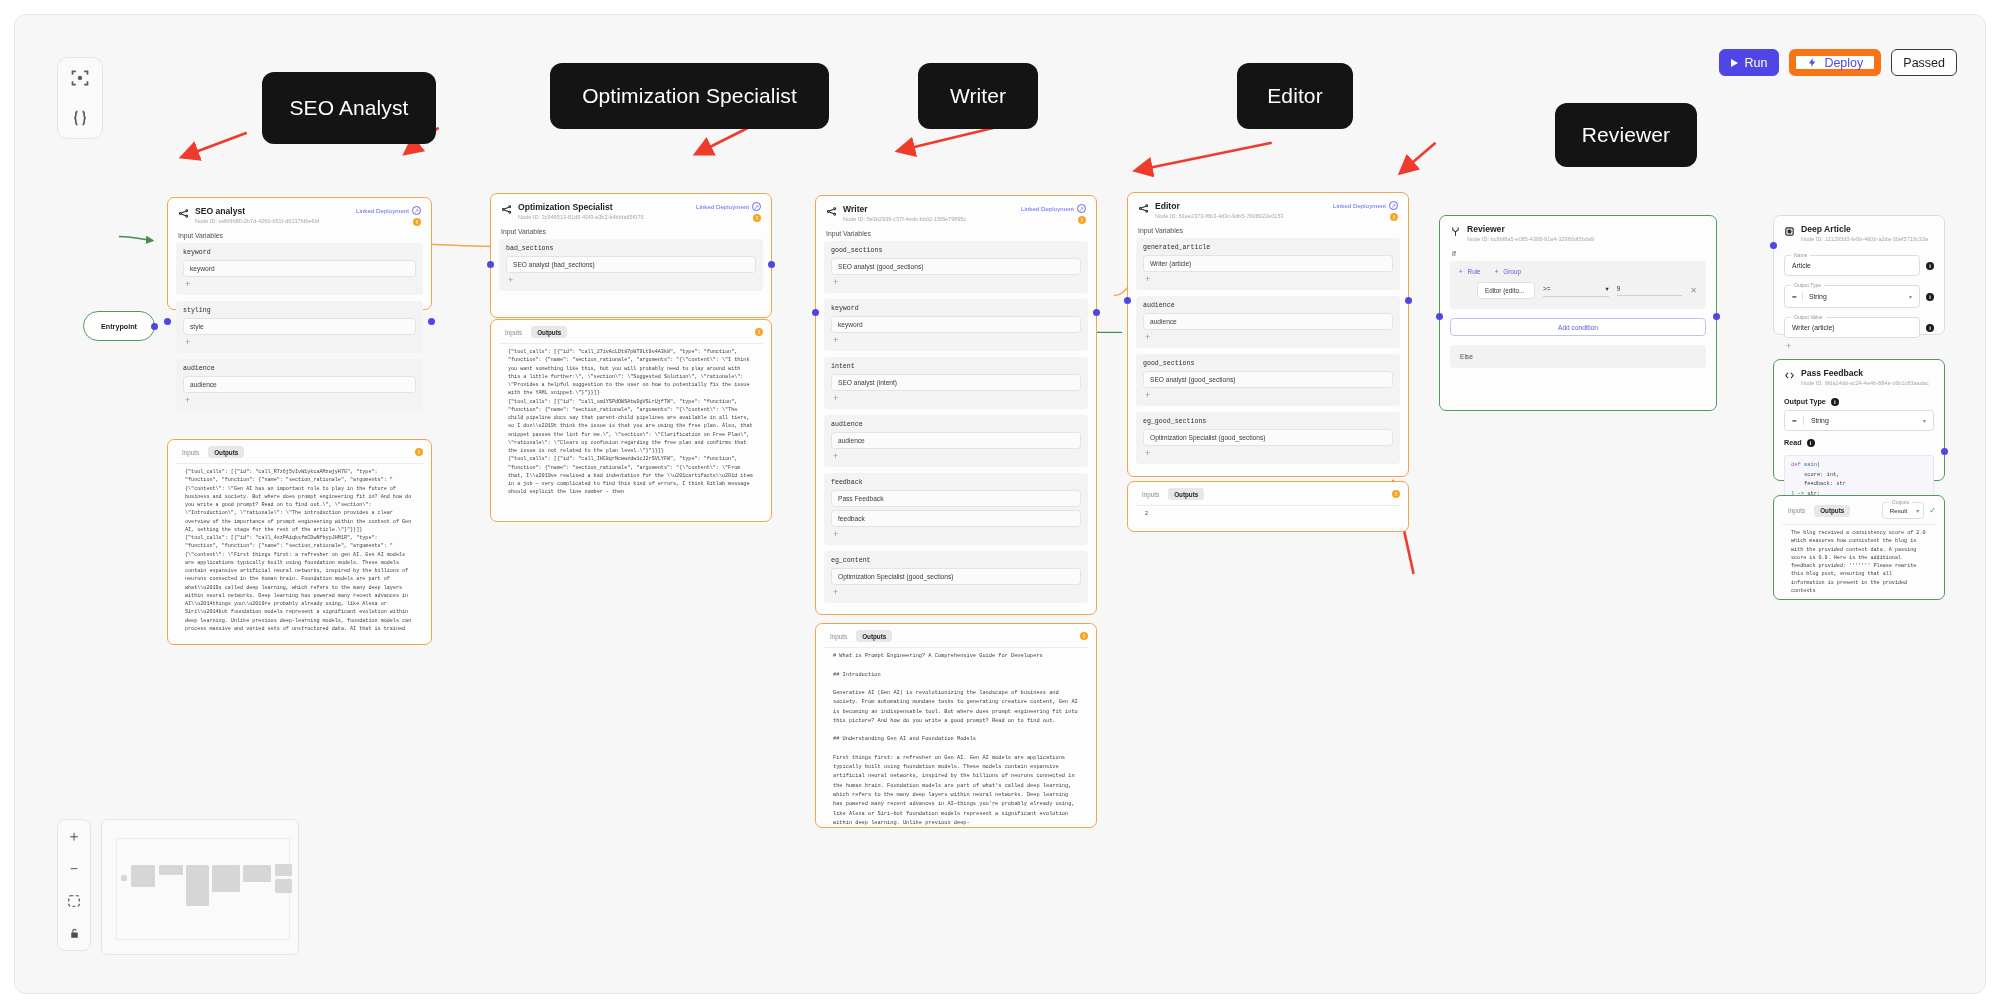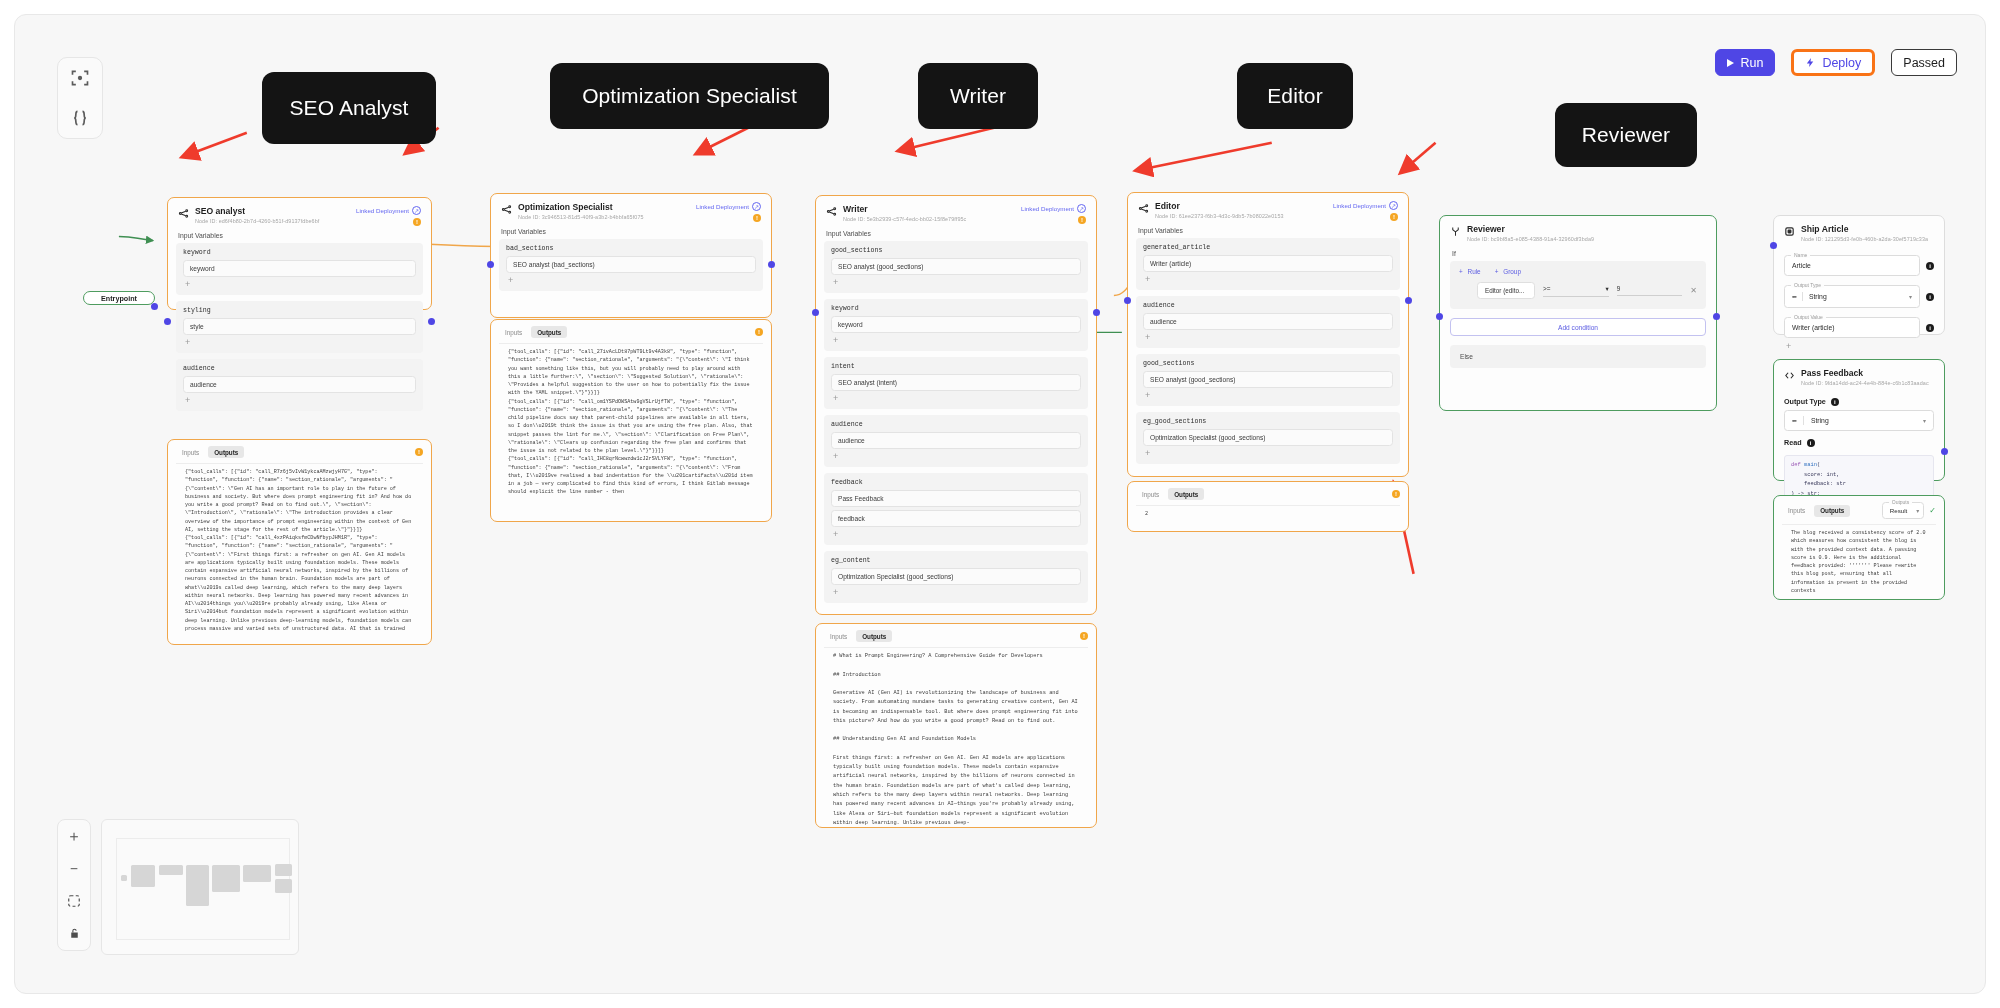--- a/index.html
+++ b/index.html
@@ -25,25 +25,25 @@
 
   
   .tool-rail {
     position: absolute; left: 42px; top: 42px;
     width: 46px; height: 82px;
     background: #fafafa; border: 1px solid #e6e6e6; border-radius: 10px;
     display: flex; flex-direction: column; align-items: center; justify-content: space-around;
   }
   .tool-rail .ic { width: 22px; height: 22px; color: #5b5b5b; display: flex; align-items: center; justify-content: center; }
 
-  .topright { position: absolute; right: 28px; top: 34px; display: flex; gap: 16px; }
+  .topright { position: absolute; right: 28px; top: 34px; display: flex; gap: 10px; }
   .btn { height: 27px; border-radius: 6px; display: flex; align-items: center; gap: 6px;
          padding: 0 11px; font-size: 12.5px; cursor: pointer; white-space: nowrap; }
   .btn-run { background: #4f46e5; color: #fff; border: 1px solid #4f46e5; font-weight: 500; }
-  .btn-deploy { background: #fff; color: #4f46e5; border: 3px solid #f97316; font-weight: 500; }
+  .btn-deploy { background: #fff; color: #4f46e5; border: 7px solid #f97316; font-weight: 500; }
   .btn-clear { background: #fff; color: #1d1d1d; border: 1px solid #3a3a3a; }
   .tri { width: 0; height: 0; border-left: 7px solid currentColor; border-top: 4.5px solid transparent; border-bottom: 4.5px solid transparent; }
 
   
   .callout {
     position: absolute; background: #141414; color: #fff;
     border-radius: 12px; display: flex; align-items: center; justify-content: center;
     font-size: 21px; letter-spacing: .1px; padding: 0 18px; text-align: center;
   }
 
@@ -237,21 +237,21 @@
     <div class="callout" style="left:903px;top:48px;width:120px;height:66px;">
       <span>Writer</span>
     </div>
     <div class="callout" style="left:1222px;top:48px;width:116px;height:66px;">
       <span>Editor</span>
     </div>
     <div class="callout" style="left:1540px;top:88px;width:142px;height:64px;">
       <span>Reviewer</span>
     </div>
 
-    <div class="entrypoint" style="left:68px;top:276px;width:72px;height:14px;">
+    <div class="entrypoint" style="left:68px;top:296px;width:72px;height:30px;">
       <span>Entrypoint</span>
       <span class="port" style="right:-4px;top:11px;"></span>
     </div>
 
     <div class="node" style="left:152px;top:182px;width:265px;height:113px;">
       <div class="node-head">
         <div class="nh-left">
           <svg class="nh-icon" viewBox="0 0 24 24" fill="none" stroke="currentColor" stroke-width="2.2">
             <circle cx="5" cy="12" r="2"></circle>
               <circle cx="19" cy="6" r="2"></circle>
@@ -514,21 +514,21 @@
     </div>
 
     <div class="node plain" style="left:1758px;top:200px;width:172px;height:120px;">
       <div class="node-head">
         <div class="nh-left">
           <svg class="nh-icon" viewBox="0 0 24 24" fill="none" stroke="currentColor" stroke-width="2.6">
             <rect x="4" y="4" width="16" height="16" rx="3"></rect>
               <rect x="9" y="9" width="6" height="6" rx="1.2" fill="currentColor"></rect>
           </svg>
           <div>
-            <div class="nh-title">Ship Article</div>
+            <div class="nh-title">Deep Article</div>
             <div class="nh-id">Node ID: 121295d3-fe0b-460b-a2da-30ef5719c33a</div>
           </div>
         </div>
       </div>
       <div class="fset">
         <div class="fset-box">
           <span class="fset-legend">Name</span>
           <span>Article</span>
         </div>
         <span class="dot-info">i</span>

